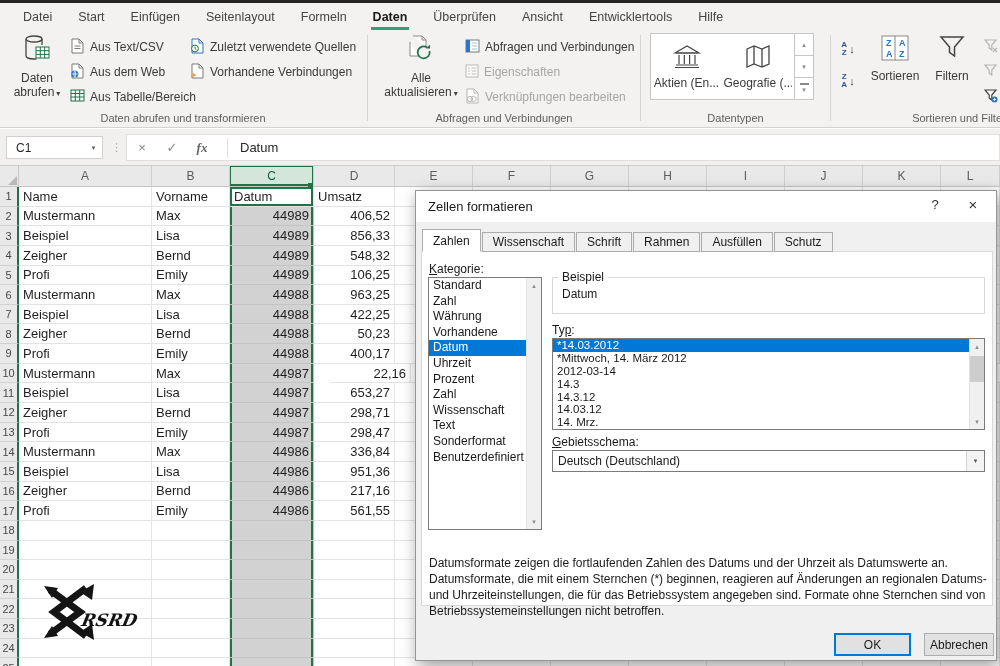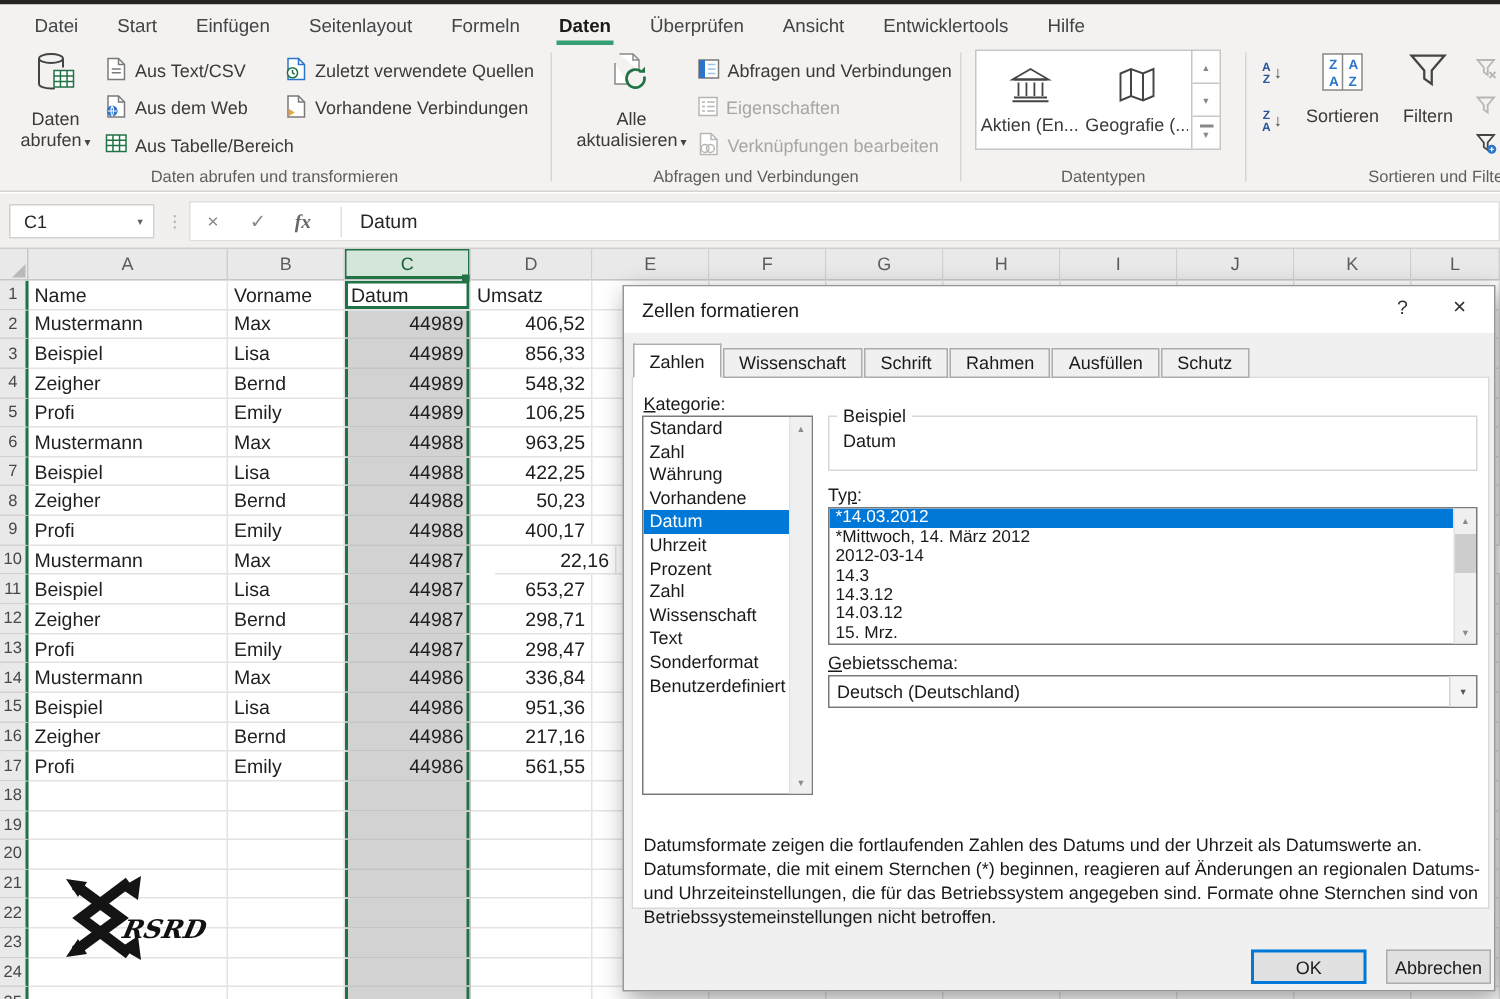--- a/index.html
+++ b/index.html
@@ -753,21 +753,21 @@
     </fieldset>
     <span class="lbl" style="left:130px;top:71px">Ty<u>p</u>:</span>
     <div class="typlist">
       <div class="catitems" id="typItems">
           <div class="litem sel">*14.03.2012</div>
           <div class="litem">*Mittwoch, 14. März 2012</div>
           <div class="litem">2012-03-14</div>
           <div class="litem">14.3</div>
           <div class="litem">14.3.12</div>
           <div class="litem">14.03.12</div>
-          <div class="litem">15. Mrz.</div>
+          <div class="litem">14. Mrz.</div>
         </div>
       <div class="sbar">
         <div class="sarrow">▴</div>
         <div class="strack">
             <div class="sthumb"></div>
           </div>
         <div class="sarrow">▾</div>
       </div>
     </div>
     <span class="lbl" style="left:130px;top:183px"><u>G</u><span>ebietsschema:</span></span>

